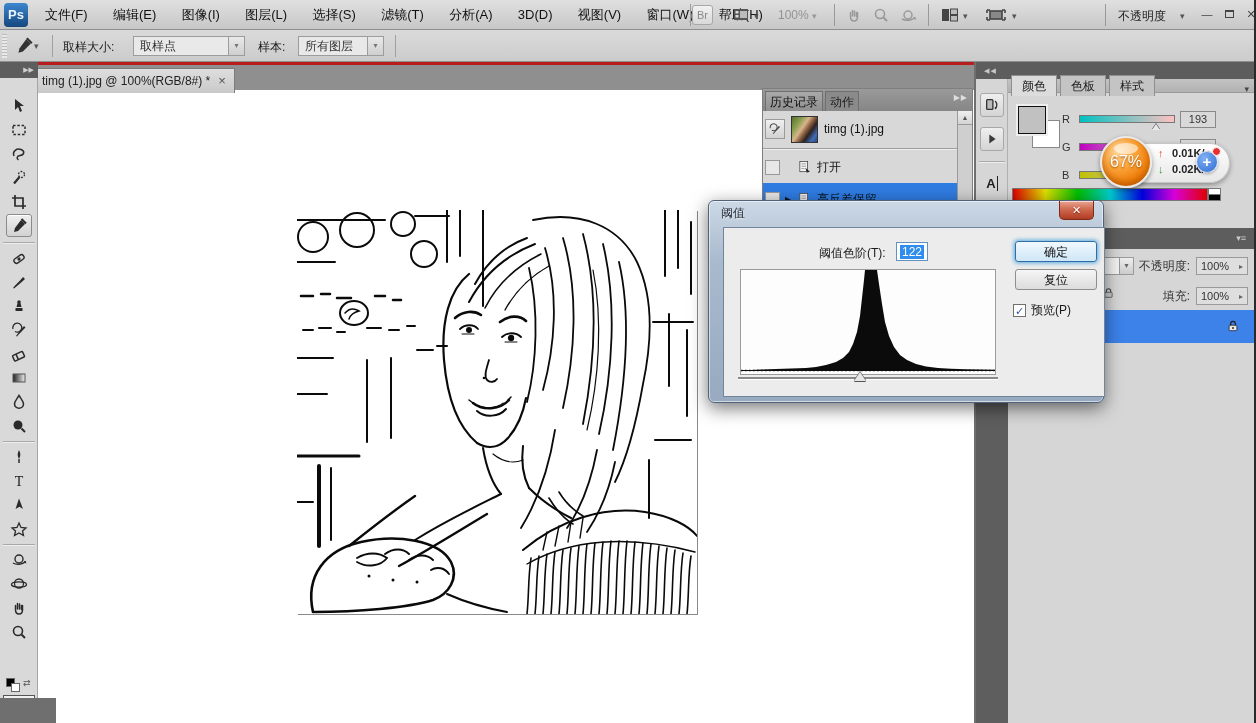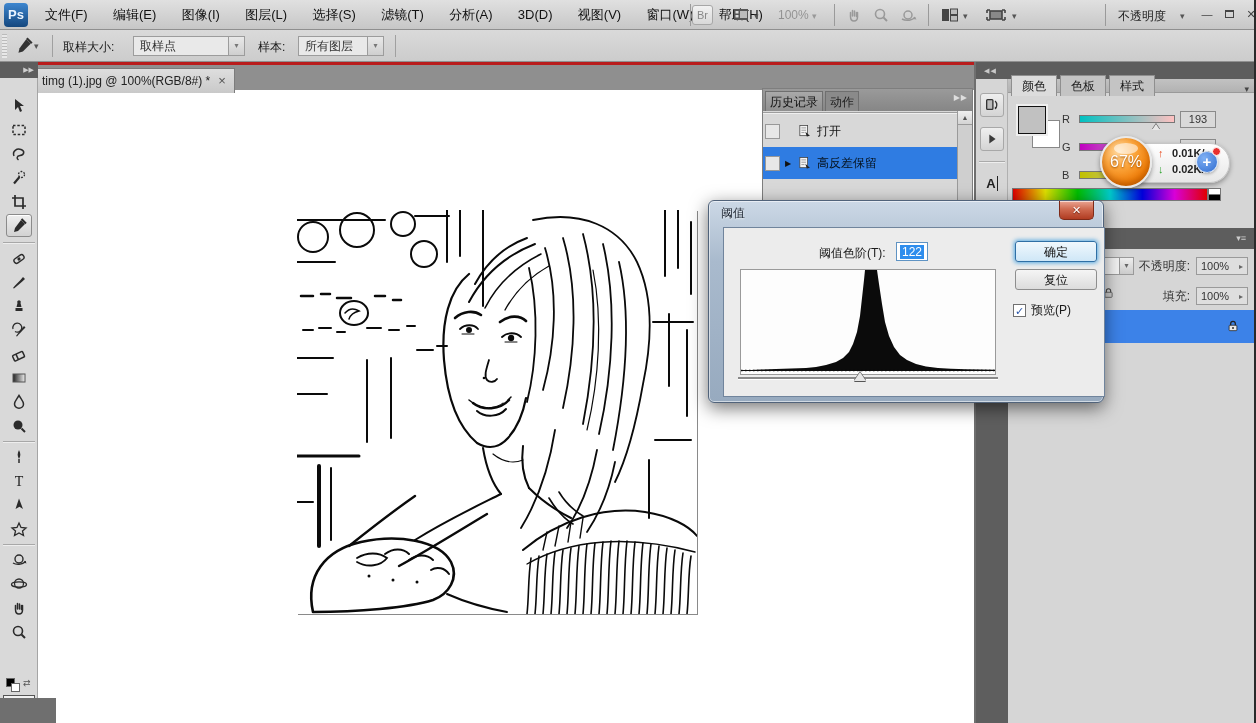--- a/index.html
+++ b/index.html
@@ -511,20 +511,30 @@
       </g>
     </svg>
   </div>
 
   <div id="history" class="abs">
     <div id="history-tabs">
       <span class="htab">历史记录</span>
       <span class="htab inactive">动作</span>
       <span id="history-tabicons">▶▶</span>
     </div>
+    <div class="hrow" id="hist-snap">
+      <span id="hist-src">
+        <svg width="14" height="14" viewBox="0 0 18 18">
+            <path d="M6 15 C8 12 11 9 14 5 L15.5 6.5 C12 10 9 13 7 15.5 Z" fill="#444"></path>
+            <path d="M3 8 A4.5 4.5 0 1 1 5 10.5" fill="none" stroke="#444" stroke-width="1.3"></path>
+          </svg>
+      </span>
+      <span id="hist-thumb"></span>
+      <span class="hist-label">timg (1).jpg</span>
+    </div>
     <div class="hist-sep"></div>
     <div class="hrow hstep">
       <span class="chk"></span>
       <span class="play"></span>
       <svg width="15" height="14" viewBox="0 0 18 18">
           <rect x="3" y="2" width="10" height="13" fill="#f4f4f4" stroke="#444"></rect>
           <path d="M5 5 h6 M5 8 h6 M5 11 h4" stroke="#888" stroke-width="1"></path>
           <path d="M10 10 L16 15 L12 16 Z" fill="#222"></path>
         </svg>
       <span class="hist-label">打开</span>

